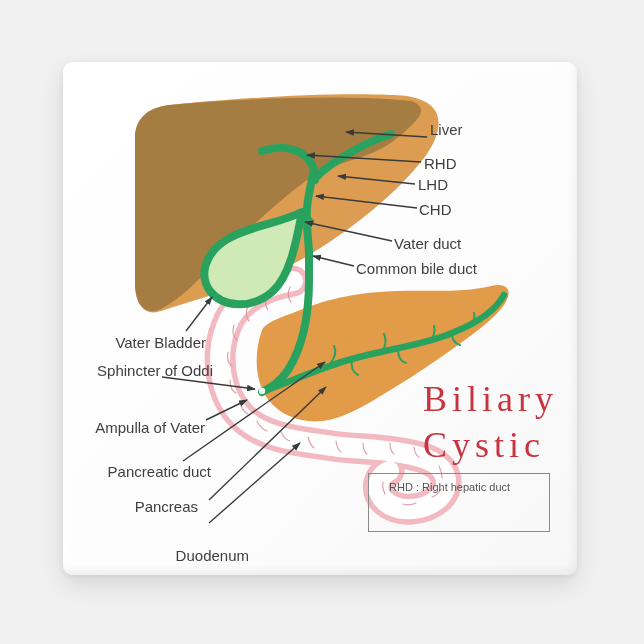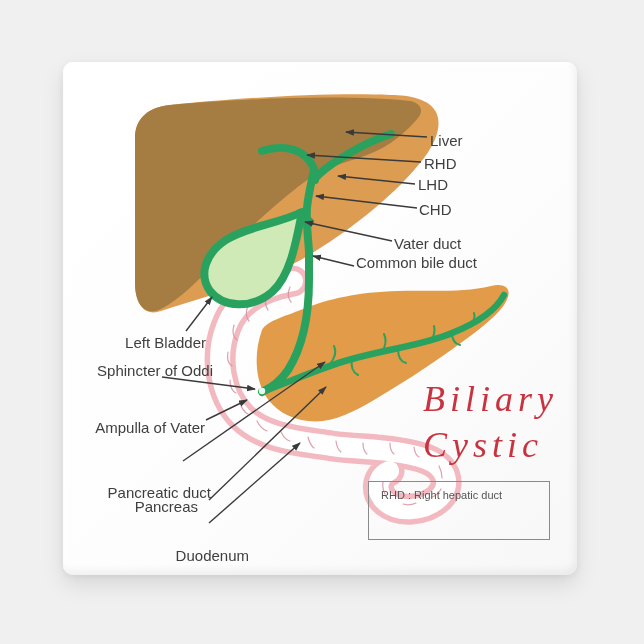--- a/index.html
+++ b/index.html
@@ -22,27 +22,27 @@
   }
   svg.diagram{position:absolute;inset:0;z-index:2;}
   .lbl{
     position:absolute;z-index:3;white-space:nowrap;
     font:15px "Liberation Sans",sans-serif;color:#3f3f3f;
     transform:translateY(-50%);
   }
   .title{
     position:absolute;z-index:3;left:423px;top:376px;
     font-family:"Liberation Serif",serif;font-size:36px;
-    letter-spacing:5px;line-height:1.28;color:var(--title-red,#c8333f);font-style:italic;
+    letter-spacing:5px;line-height:1.28;color:var(--title-red,#c8333f);
   }
   .legend{
     position:absolute;z-index:4;left:368px;top:473px;width:182px;height:59px;
     box-sizing:border-box;border:1px solid #8a8a8a;background:transparent;
-    padding:7px 0 0 12px;
-    font:11px "Liberation Sans",sans-serif;color:#555;line-height:13.8px;margin-top:8px;
+    padding:7px 0 0 20px;
+    font:11px "Liberation Sans",sans-serif;color:#555;line-height:13.8px;
   }
   .legend-row span{display:inline;}
   
   .liver-light{fill:var(--liver-light,#dc9c52);}
   .liver-dark{fill:var(--liver-dark,#a57d42);}
   .pancreas-fill{fill:var(--pancreas,#e29b48);}
   .duct{stroke:var(--duct-green,#2aa25f);fill:none;stroke-linecap:round;stroke-linejoin:round;}
   .gb{fill:var(--gallbladder-fill,#cfeab6);stroke:var(--duct-green,#2aa25f);stroke-width:8;stroke-linejoin:round;}
   .duo-out{stroke:var(--duodenum-pink,#f2bac0);fill:none;stroke-width:31;stroke-linecap:round;stroke-linejoin:round;}
   .duo-in{stroke:#ffffff;fill:none;stroke-width:20;stroke-linecap:round;stroke-linejoin:round;}
@@ -144,30 +144,30 @@
       <line class="arrow" x1="354" y1="266" x2="313" y2="256" marker-end="url(#ah)"></line>
       <line class="arrow" x1="186" y1="331" x2="212" y2="297" marker-end="url(#ah)"></line>
       <line class="arrow" x1="162" y1="377" x2="255" y2="389" marker-end="url(#ah)"></line>
       <line class="arrow" x1="206" y1="420" x2="247" y2="400" marker-end="url(#ah)"></line>
       <line class="arrow" x1="183" y1="461" x2="325" y2="362" marker-end="url(#ah)"></line>
       <line class="arrow" x1="209" y1="500" x2="326" y2="387" marker-end="url(#ah)"></line>
       <line class="arrow" x1="209" y1="523" x2="300" y2="443" marker-end="url(#ah)"></line>
     </g>
   </svg>
 
-  <div class="lbl" style="left:430px;top:140px">Liver</div>
+  <div class="lbl" style="left:430px;top:129px">Liver</div>
   <div class="lbl" style="left:424px;top:163px">RHD</div>
   <div class="lbl" style="left:418px;top:184px">LHD</div>
   <div class="lbl" style="left:419px;top:209px">CHD</div>
   <div class="lbl" style="left:394px;top:243px">Vater duct</div>
-  <div class="lbl" style="left:356px;top:262px">Common bile duct</div>
-  <div class="lbl" style="right:438px;top:342px">Left Bladder</div>
+  <div class="lbl" style="left:356px;top:268px">Common bile duct</div>
+  <div class="lbl" style="right:438px;top:342px">Vater Bladder</div>
   <div class="lbl" style="right:439px;top:427px">Ampulla of Vater</div>
   <div class="lbl" style="right:431px;top:370px">Sphincter of Oddi</div>
-  <div class="lbl" style="right:433px;top:492px">Pancreatic duct</div>
+  <div class="lbl" style="right:433px;top:471px">Pancreatic duct</div>
   <div class="lbl" style="right:446px;top:506px">Pancreas</div>
   <div class="lbl" style="right:395px;top:555px">Duodenum</div>
 
   <div class="title">
     <div>Biliary</div>
     <div>Cystic</div>
   </div>
 
   <div class="legend">
     <div class="legend-row"><span>RHD</span><span> : </span><span>Right hepatic duct</span></div>

